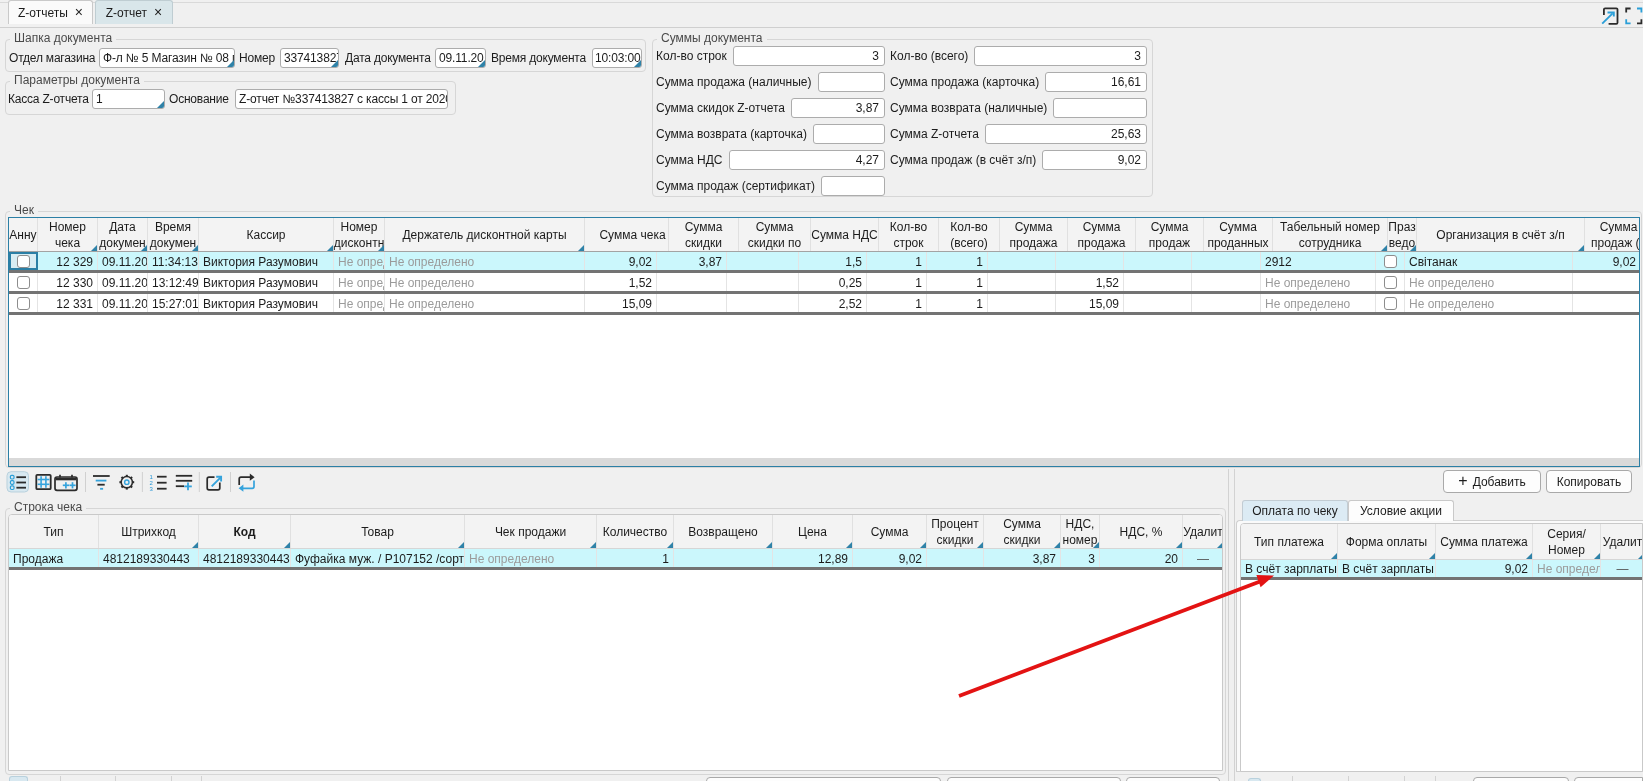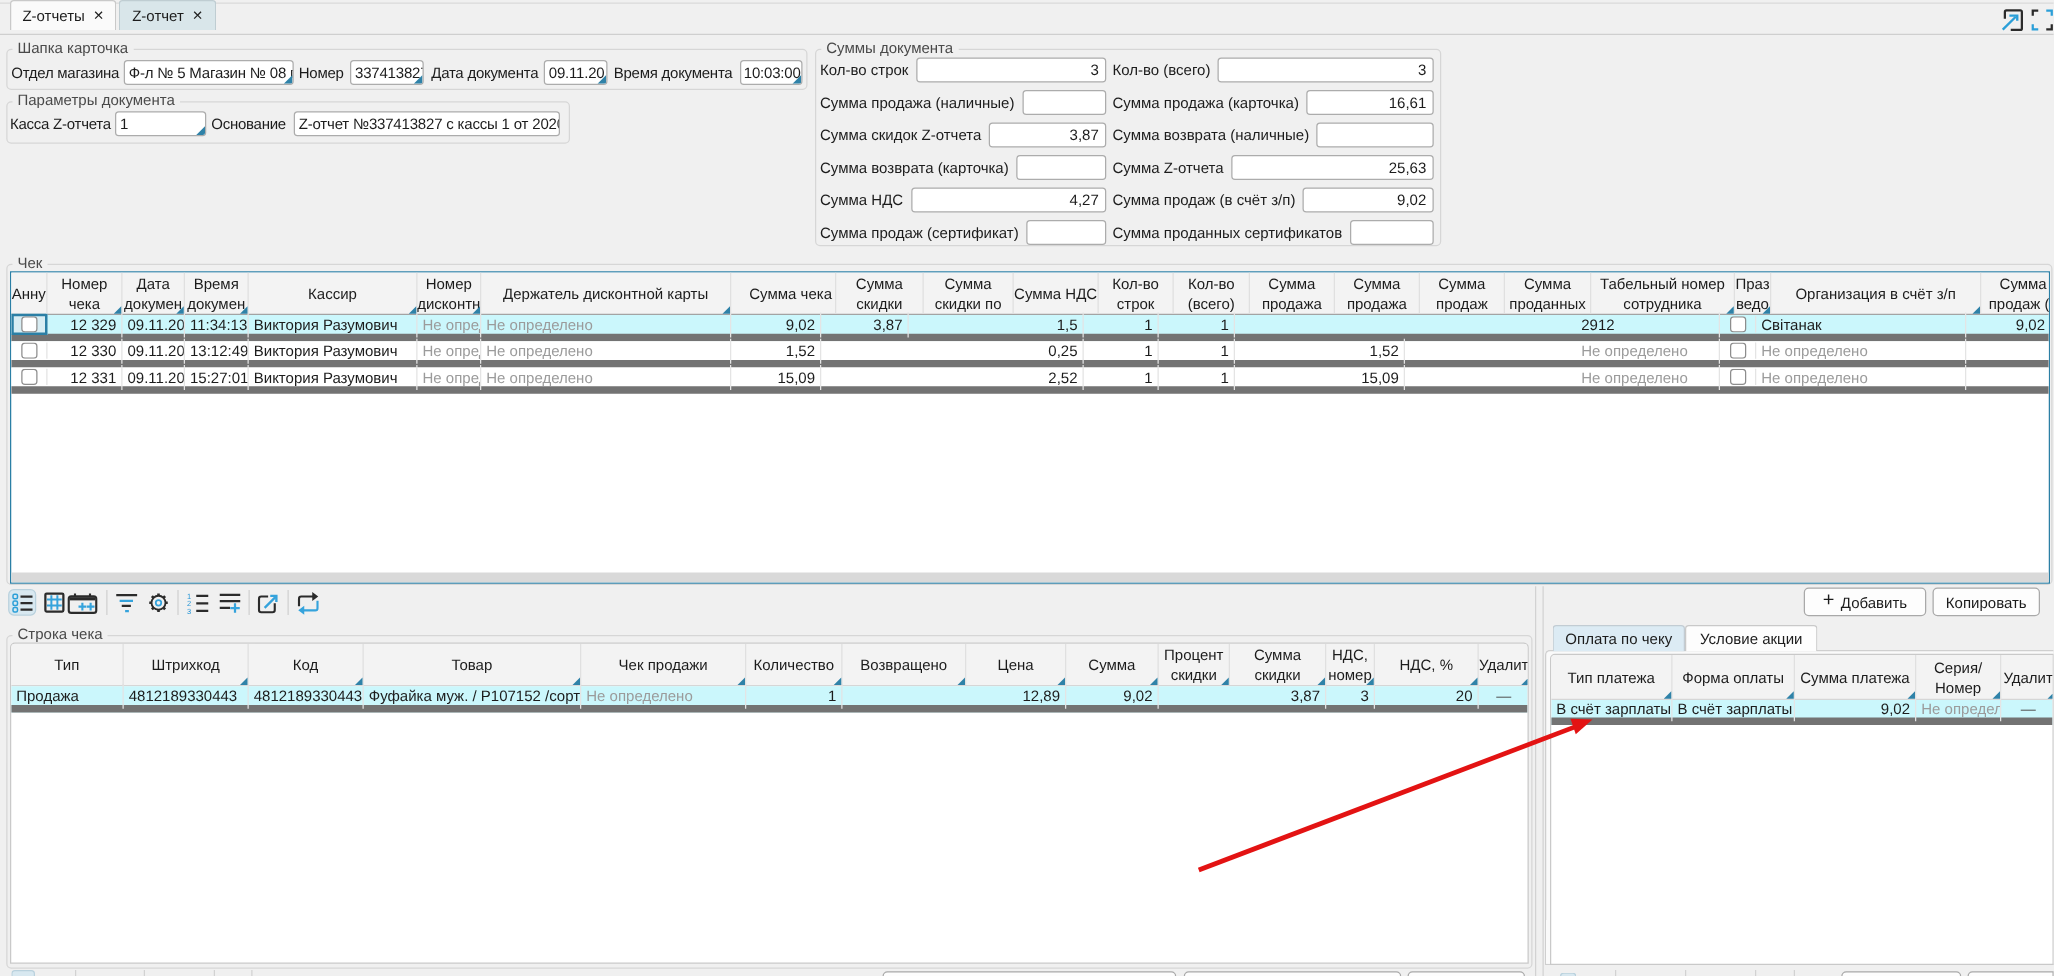--- a/index.html
+++ b/index.html
@@ -20,21 +20,21 @@
 .flab { position:absolute; height:20px; line-height:20px; white-space:nowrap; letter-spacing:-0.2px; }
 
 .srow { display:flex; height:20px; margin-bottom:6px; align-items:center; }
 .srow .sl { white-space:nowrap; }
 .srow .si { flex:1; height:20px; background:#fff; border:1px solid #acacac; border-radius:3px; line-height:18px; padding:0 5px; text-align:right; margin-left:6px; }
 
 .grid { position:absolute; background:#fff; overflow:hidden; }
 .hrow { display:flex; background:#f3f3f3; }
 .hc { border-right:1px solid #e0e0e0; display:flex; flex-direction:column; align-items:center; justify-content:center; text-align:center; position:relative; line-height:16px; flex:none; color:#1c1c1c; }
 .hc.sort::after { content:''; position:absolute; right:0; bottom:0; width:0; height:0; border-left:6px solid transparent; border-bottom:6px solid #2f82a8; }
-.r { display:flex; border-bottom:6px solid #737373; background:#fff;align-items:center; }
+.r { display:flex; border-bottom:3px solid #737373; background:#fff; }
 .r.sel { background:#cbf7fc; }
 .c { border-right:1px solid #e4e4e4; padding:0 4px; white-space:nowrap; overflow:hidden; flex:none; }
 .num { text-align:right; }
 .ctr { text-align:center; }
 .gray { color:#9b9b9b; }
 .cb { width:13px; height:13px; border:1px solid #8d8d8d; border-radius:3px; background:#fff; margin:auto; }
 .sep { position:absolute; width:1px; background:#d2d2d2; }
 .btn { position:absolute; background:#fdfdfd; border:1px solid #a9a9a9; border-radius:4px; display:flex; align-items:center; justify-content:center; }
 </style></head>
 <body>
@@ -49,21 +49,21 @@
   <path d="M9.5 10.5 H15.8 V14.5" fill="none" stroke="#2b9fd8" stroke-width="1.9"></path>
   <g fill="none" stroke-width="1.8">
     <path d="M28.2 10.6 V6.5 H32.6" stroke="#2b2b2b"></path>
     <path d="M39 6.5 H43.4 V10.6" stroke="#2b9fd8"></path>
     <path d="M28.2 17.3 V21.4 H32.6" stroke="#2b9fd8"></path>
     <path d="M39 21.4 H43.4 V17.3" stroke="#2b2b2b"></path>
   </g>
 </svg>
 
 <div class="gb" style="left:5px; top:39px; width:641px; height:33px;">
-    <span class="lbl">Шапка карточка</span>
+    <span class="lbl">Шапка документа</span>
   </div>
 <span class="flab" style="left:9px; top:48px;">Отдел магазина</span>
 <div class="inp wedge" style="left:99px; top:48px; width:136px;">Ф-л № 5 Магазин № 08 г.Б</div>
 <span class="flab" style="left:239px; top:48px;">Номер</span>
 <div class="inp wedge" style="left:280px; top:48px; width:59px;">337413827</div>
 <span class="flab" style="left:345px; top:48px;">Дата документа</span>
 <div class="inp wedge" style="left:435px; top:48px; width:51px;">09.11.20</div>
 <span class="flab" style="left:491px; top:48px;">Время документа</span>
 <div class="inp wedge" style="left:592px; top:48px; width:50px; padding:0 2px;">10:03:00</div>
 
@@ -117,24 +117,20 @@
       <span class="sl">Сумма возврата (наличные)</span>
       <div class="si"></div>
     </div>
   <div class="srow">
       <span class="sl">Сумма Z-отчета</span>
       <div class="si">25,63</div>
     </div>
   <div class="srow">
       <span class="sl">Сумма продаж (в счёт з/п)</span>
       <div class="si">9,02</div>
-    </div>
-  <div class="srow">
-      <span class="sl">Сумма проданных сертификатов</span>
-      <div class="si"></div>
     </div>
 </div>
 
 <div class="gb" style="left:5px; top:211px; width:1637px; height:257px;">
     <span class="lbl">Чек</span>
   </div>
 <div class="grid" style="left:8px; top:217px; width:1632px; height:250px; border:1px solid #2b7fa5;" id="grid1">
 <div class="hrow" style="height:34px; border-bottom:1px solid #a3a3a3;">
 <div class="hc" style="width:29px;">Анну</div>
 <div class="hc sort" style="width:60px;">Номер<br>чека</div>
@@ -325,21 +321,21 @@
   <polygon points="243.4,14.6 238.6,18.2 243.4,21.8" fill="#35a3dc"></polygon>
 </svg>
 
 <div class="gb" style="left:5px; top:508px; width:1221px; height:267px;">
     <span class="lbl">Строка чека</span>
   </div>
 <div class="grid" style="left:8px; top:514px; width:1215px; height:257px; border:1px solid #c9c9c9; border-radius:4px 4px 0 0;" id="grid2">
 <div class="hrow" style="height:34px; border-bottom:1px solid #d6d6d6;">
 <div class="hc" style="width:90px;">Тип</div>
 <div class="hc sort" style="width:100px;">Штрихкод</div>
-<div class="hc sort" style="width:92px;">Код</div>
+<div class="hc sort" style="width:92px;font-weight:bold;">Код</div>
 <div class="hc sort" style="width:174px;">Товар</div>
 <div class="hc sort" style="width:132px;">Чек продажи</div>
 <div class="hc sort" style="width:77px;">Количество</div>
 <div class="hc sort" style="width:99px;">Возвращено</div>
 <div class="hc sort" style="width:80px;">Цена</div>
 <div class="hc sort" style="width:74px;">Сумма</div>
 <div class="hc sort" style="width:57px;">Процент<br>скидки</div>
 <div class="hc sort" style="width:77px;">Сумма<br>скидки</div>
 <div class="hc sort" style="width:39px;">НДС,<br>номер</div>
 <div class="hc sort" style="width:83px;">НДС, %</div>

